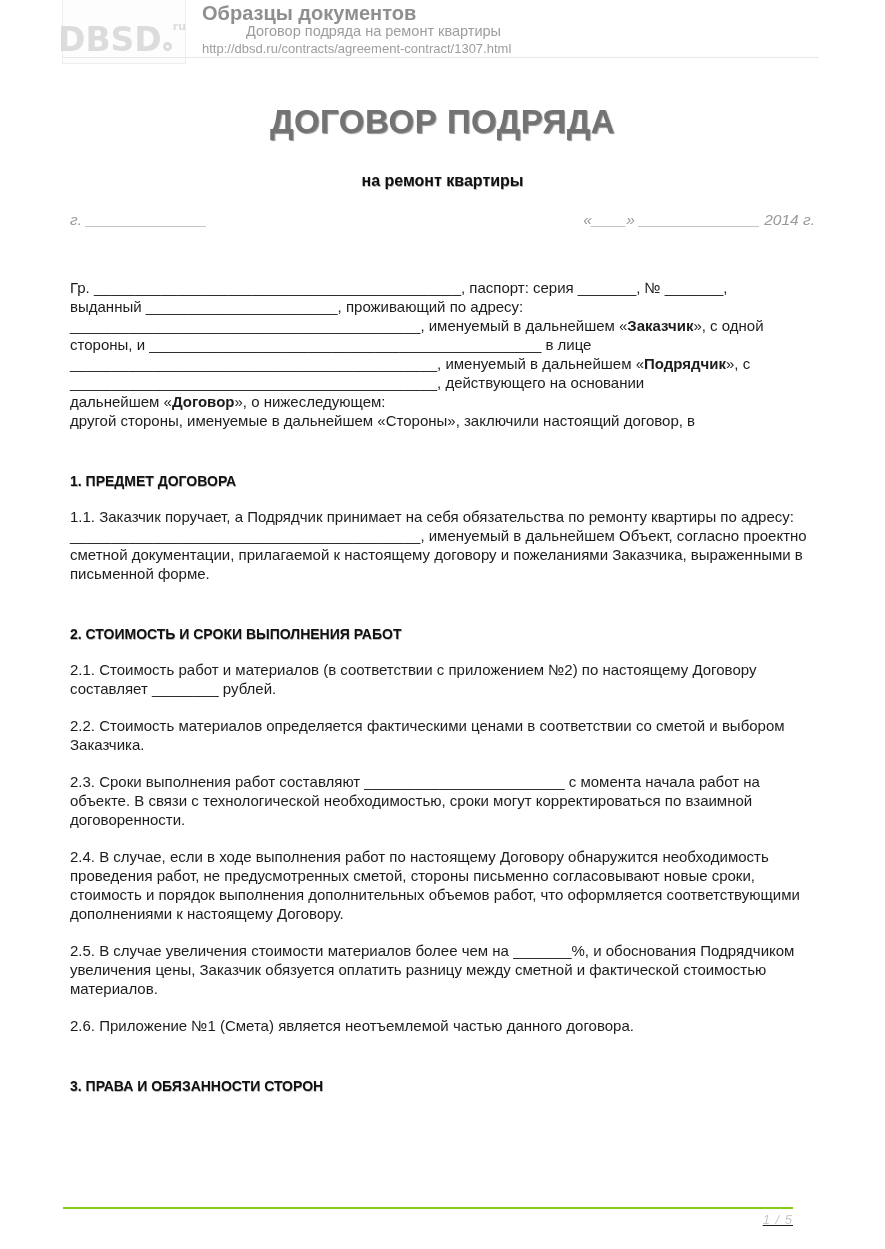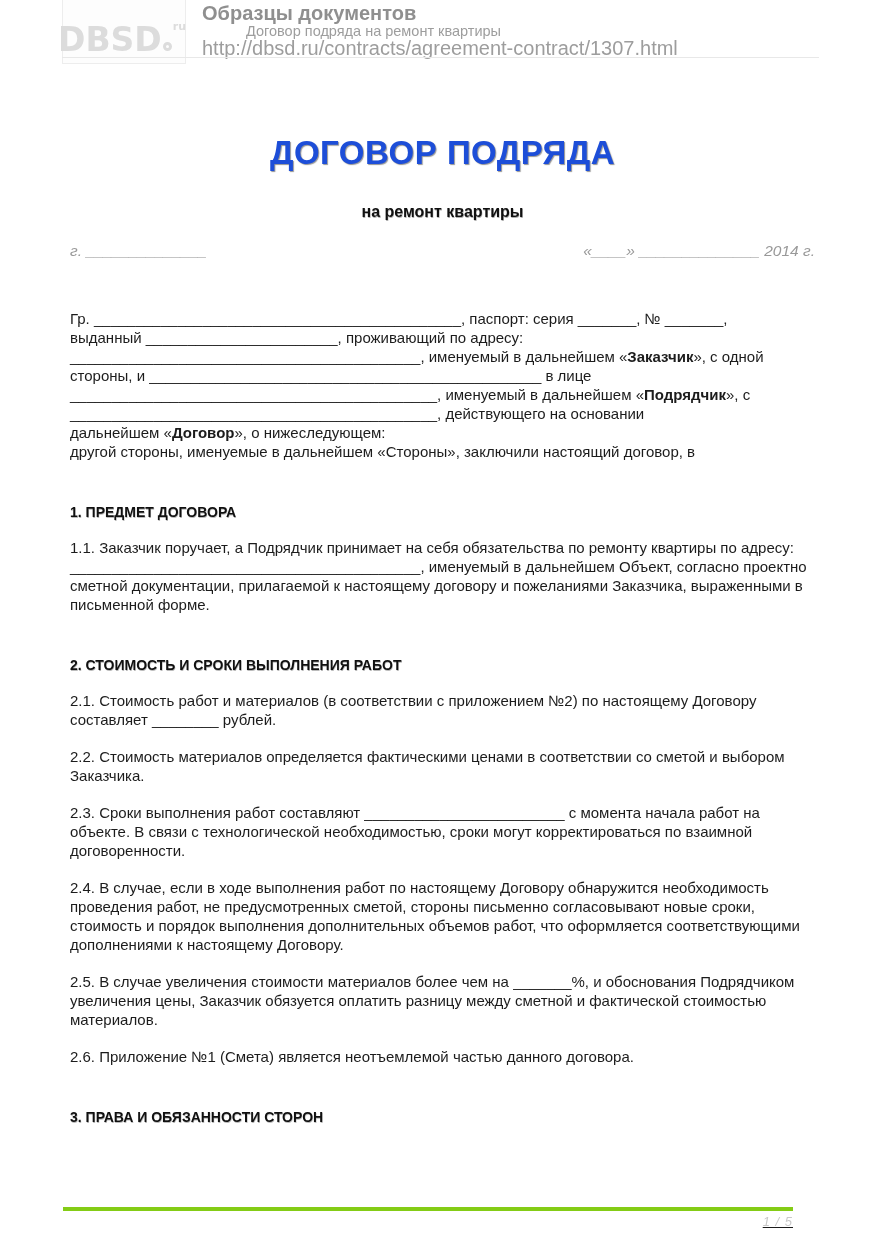--- a/index.html
+++ b/index.html
@@ -24,30 +24,30 @@
     display:inline-block; width:9px; height:9px; border:3px solid #dcdcdc;
     border-radius:50%; margin-left:1px;
   }
   .logo-sup {
     font-size:11px; font-weight:bold; color:#dcdcdc; vertical-align:top;
     position:relative; top:-2px; left:1px;
   }
   .header-meta { margin-left:16px; padding-top:5px; }
   .header-site-title { font-size:20px; font-weight:bold; color:#8f8f8f; line-height:17px; }
   .header-doc-title  { font-size:14.5px; color:#9d9d9d; line-height:17px; margin-top:1px;margin-left:44px; }
-  .header-url        { font-size:20px; color:#9d9d9d; line-height:17px; }
+  .header-url        { font-size:13px; color:#9d9d9d; line-height:17px; }
   .header-rule {
     position:absolute; top:57px; left:62px; width:757px; height:0;
     border-top:1px solid #e8e8e8;
   }
   
   .page-body { position:absolute; top:57px; left:0; width:885px; padding:0 70px; }
   .doc-title {
-    margin-top:77px; text-align:center; font-size:33px; font-weight:bold;
-    color:#1d4ed8; letter-spacing:0.5px;
+    margin-top:46px; text-align:center; font-size:33px; font-weight:bold;
+    color:#737373; letter-spacing:0.5px;
     text-shadow:1px 1px 1px rgba(60,60,60,0.55);
   }
   .doc-subtitle {
     margin-top:31px; text-align:center; font-size:16px; font-weight:bold;
     color:#101010; text-shadow:0.5px 0.5px 0.5px rgba(60,60,60,0.4);
   }
   .date-row {
     margin-top:21px; display:flex; justify-content:space-between;
     font-size:15.5px; font-style:italic; color:#999;
   }
@@ -56,21 +56,21 @@
   .preamble b, .para b { font-weight:bold; }
   .section-heading {
     text-align:left; font-size:14px; font-weight:bold; color:#101010;
     margin-top:43px; text-shadow:0.5px 0.5px 0.5px rgba(60,60,60,0.35);
   }
   .para { font-size:15px; line-height:19px; margin-top:18px; }
   .section .para:first-of-type { margin-top:20px; }
   
   .page-footer {
     position:absolute; top:1207px; left:63px; width:730px;
-    border-top:4px solid #84cc16;
+    border-top:2px solid #84cc16;
     text-decoration:underline;
   }
   .page-number {
     text-align:right; font-size:13px; color:#c9c9c9; margin-top:3px;
     letter-spacing:1px; font-style:italic;
   }
 </style>
 </head>
 <body>
 

